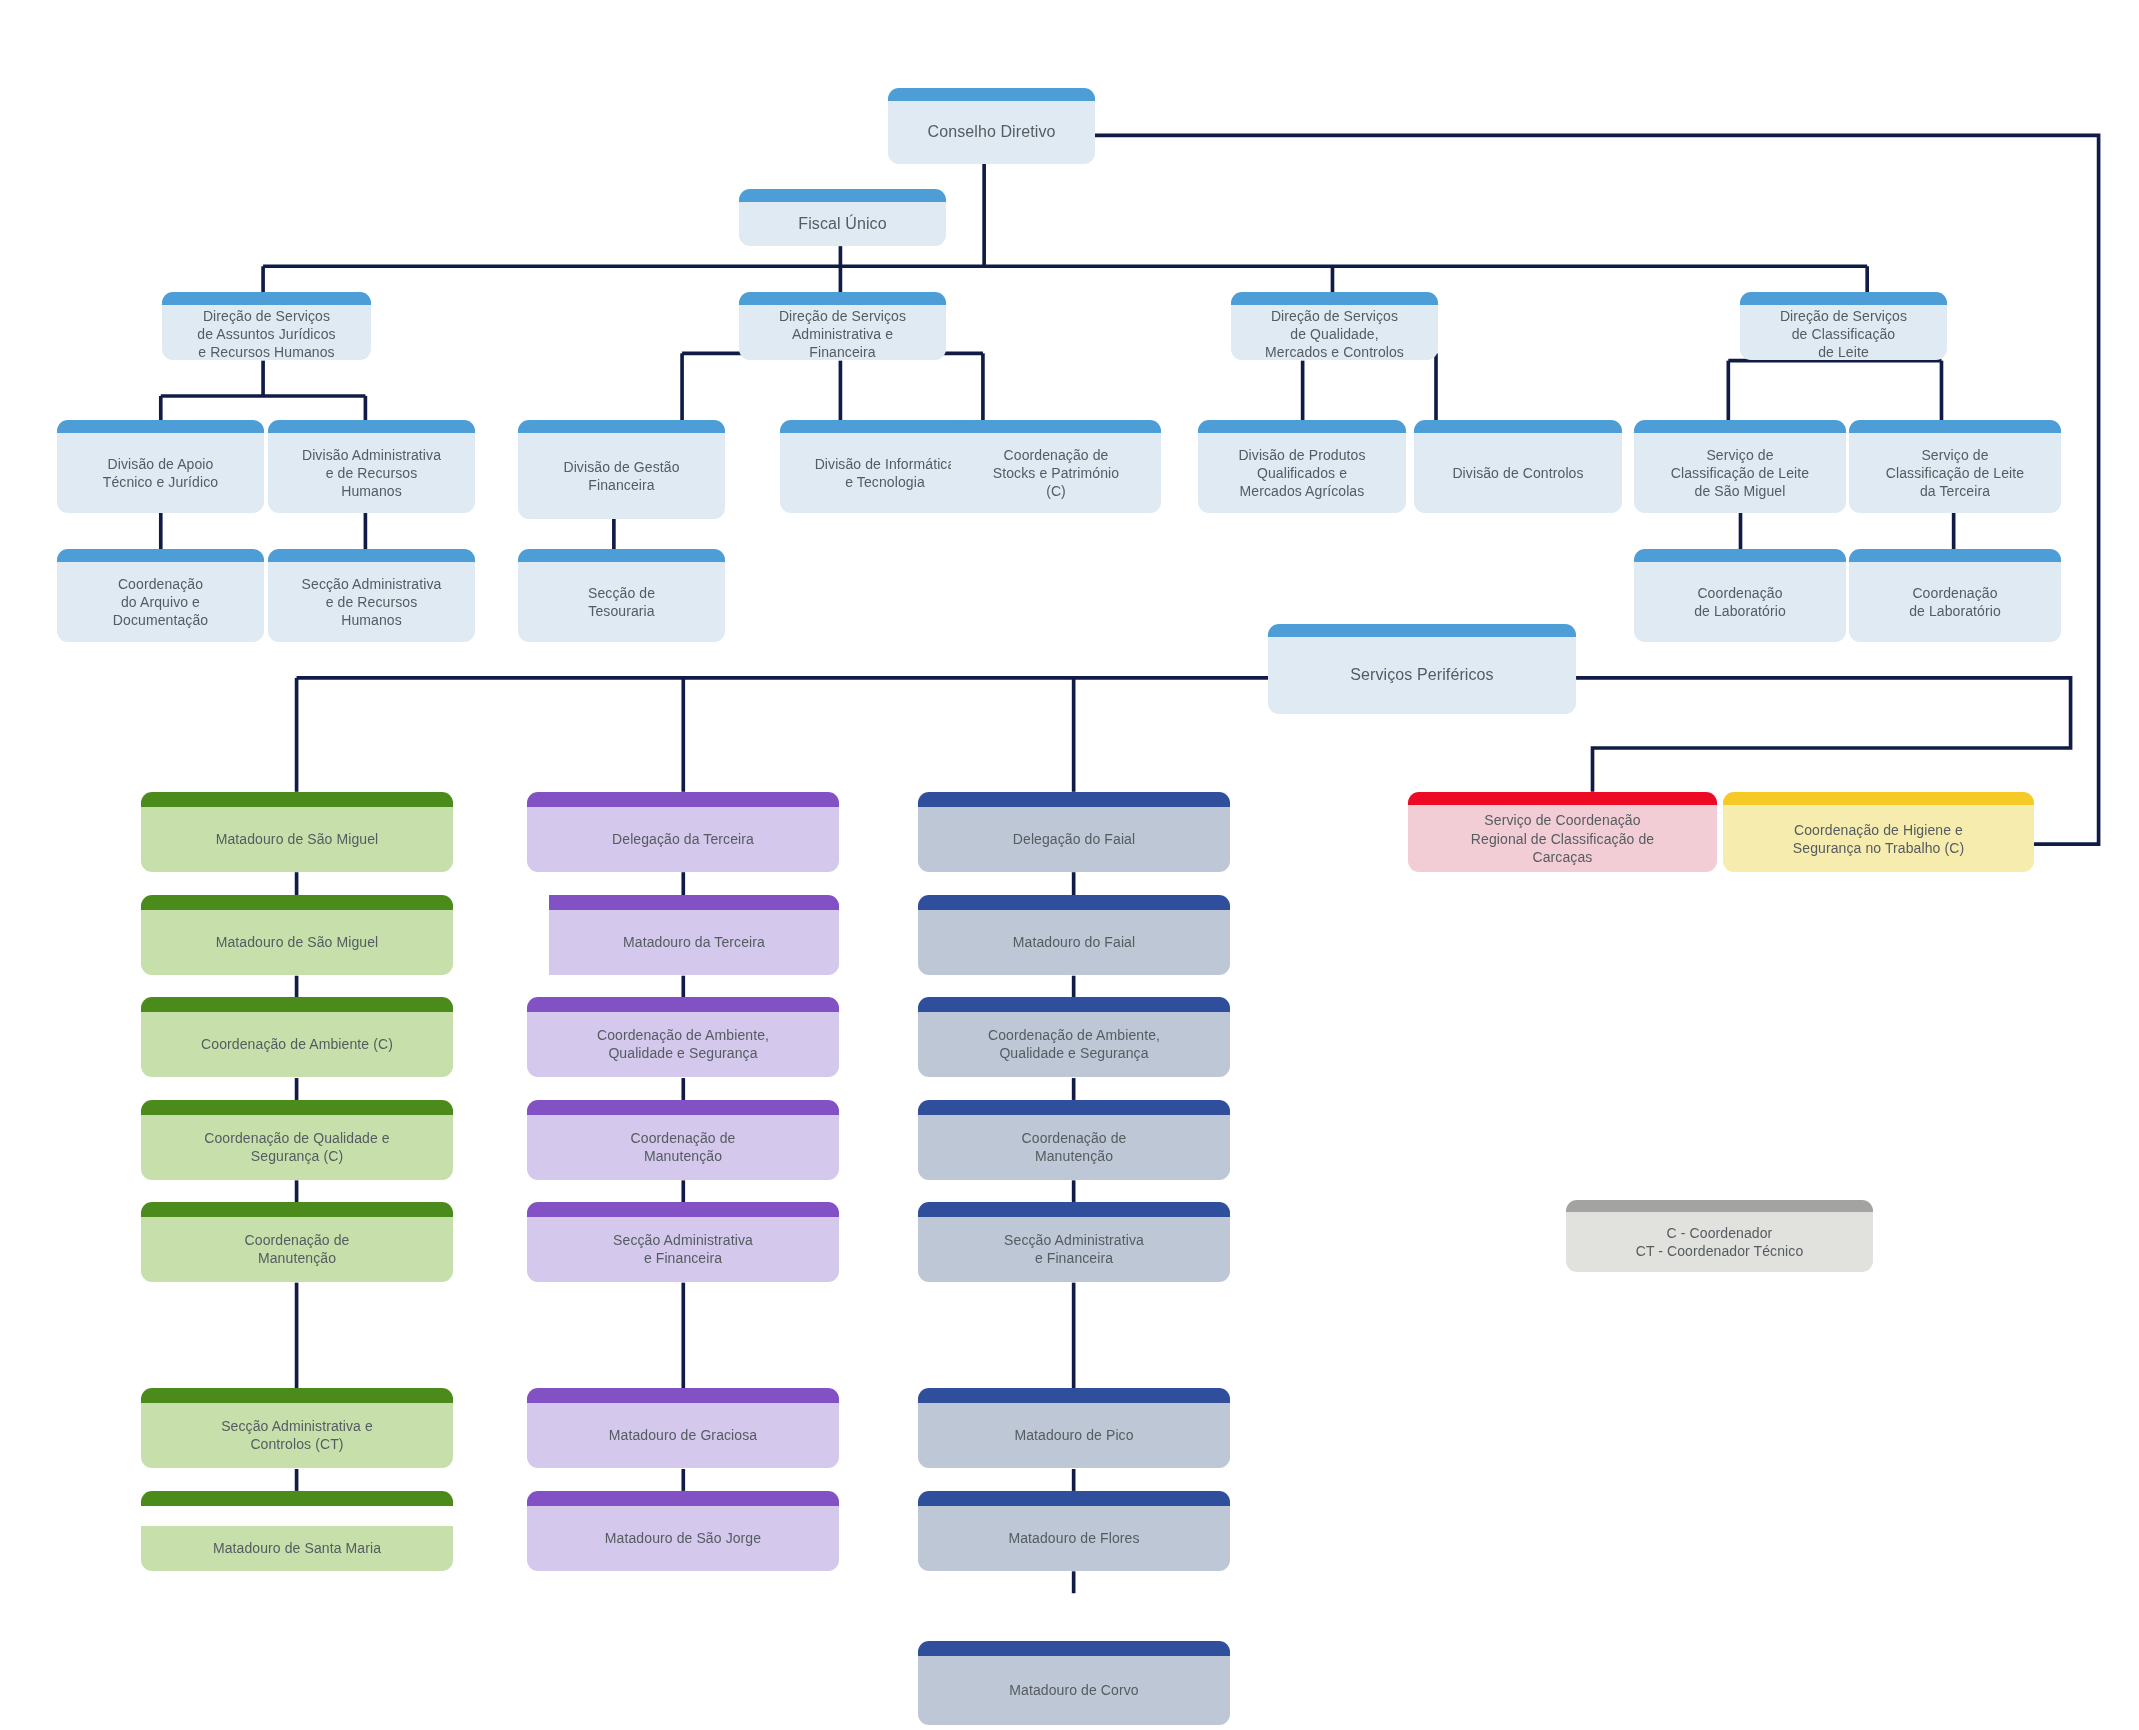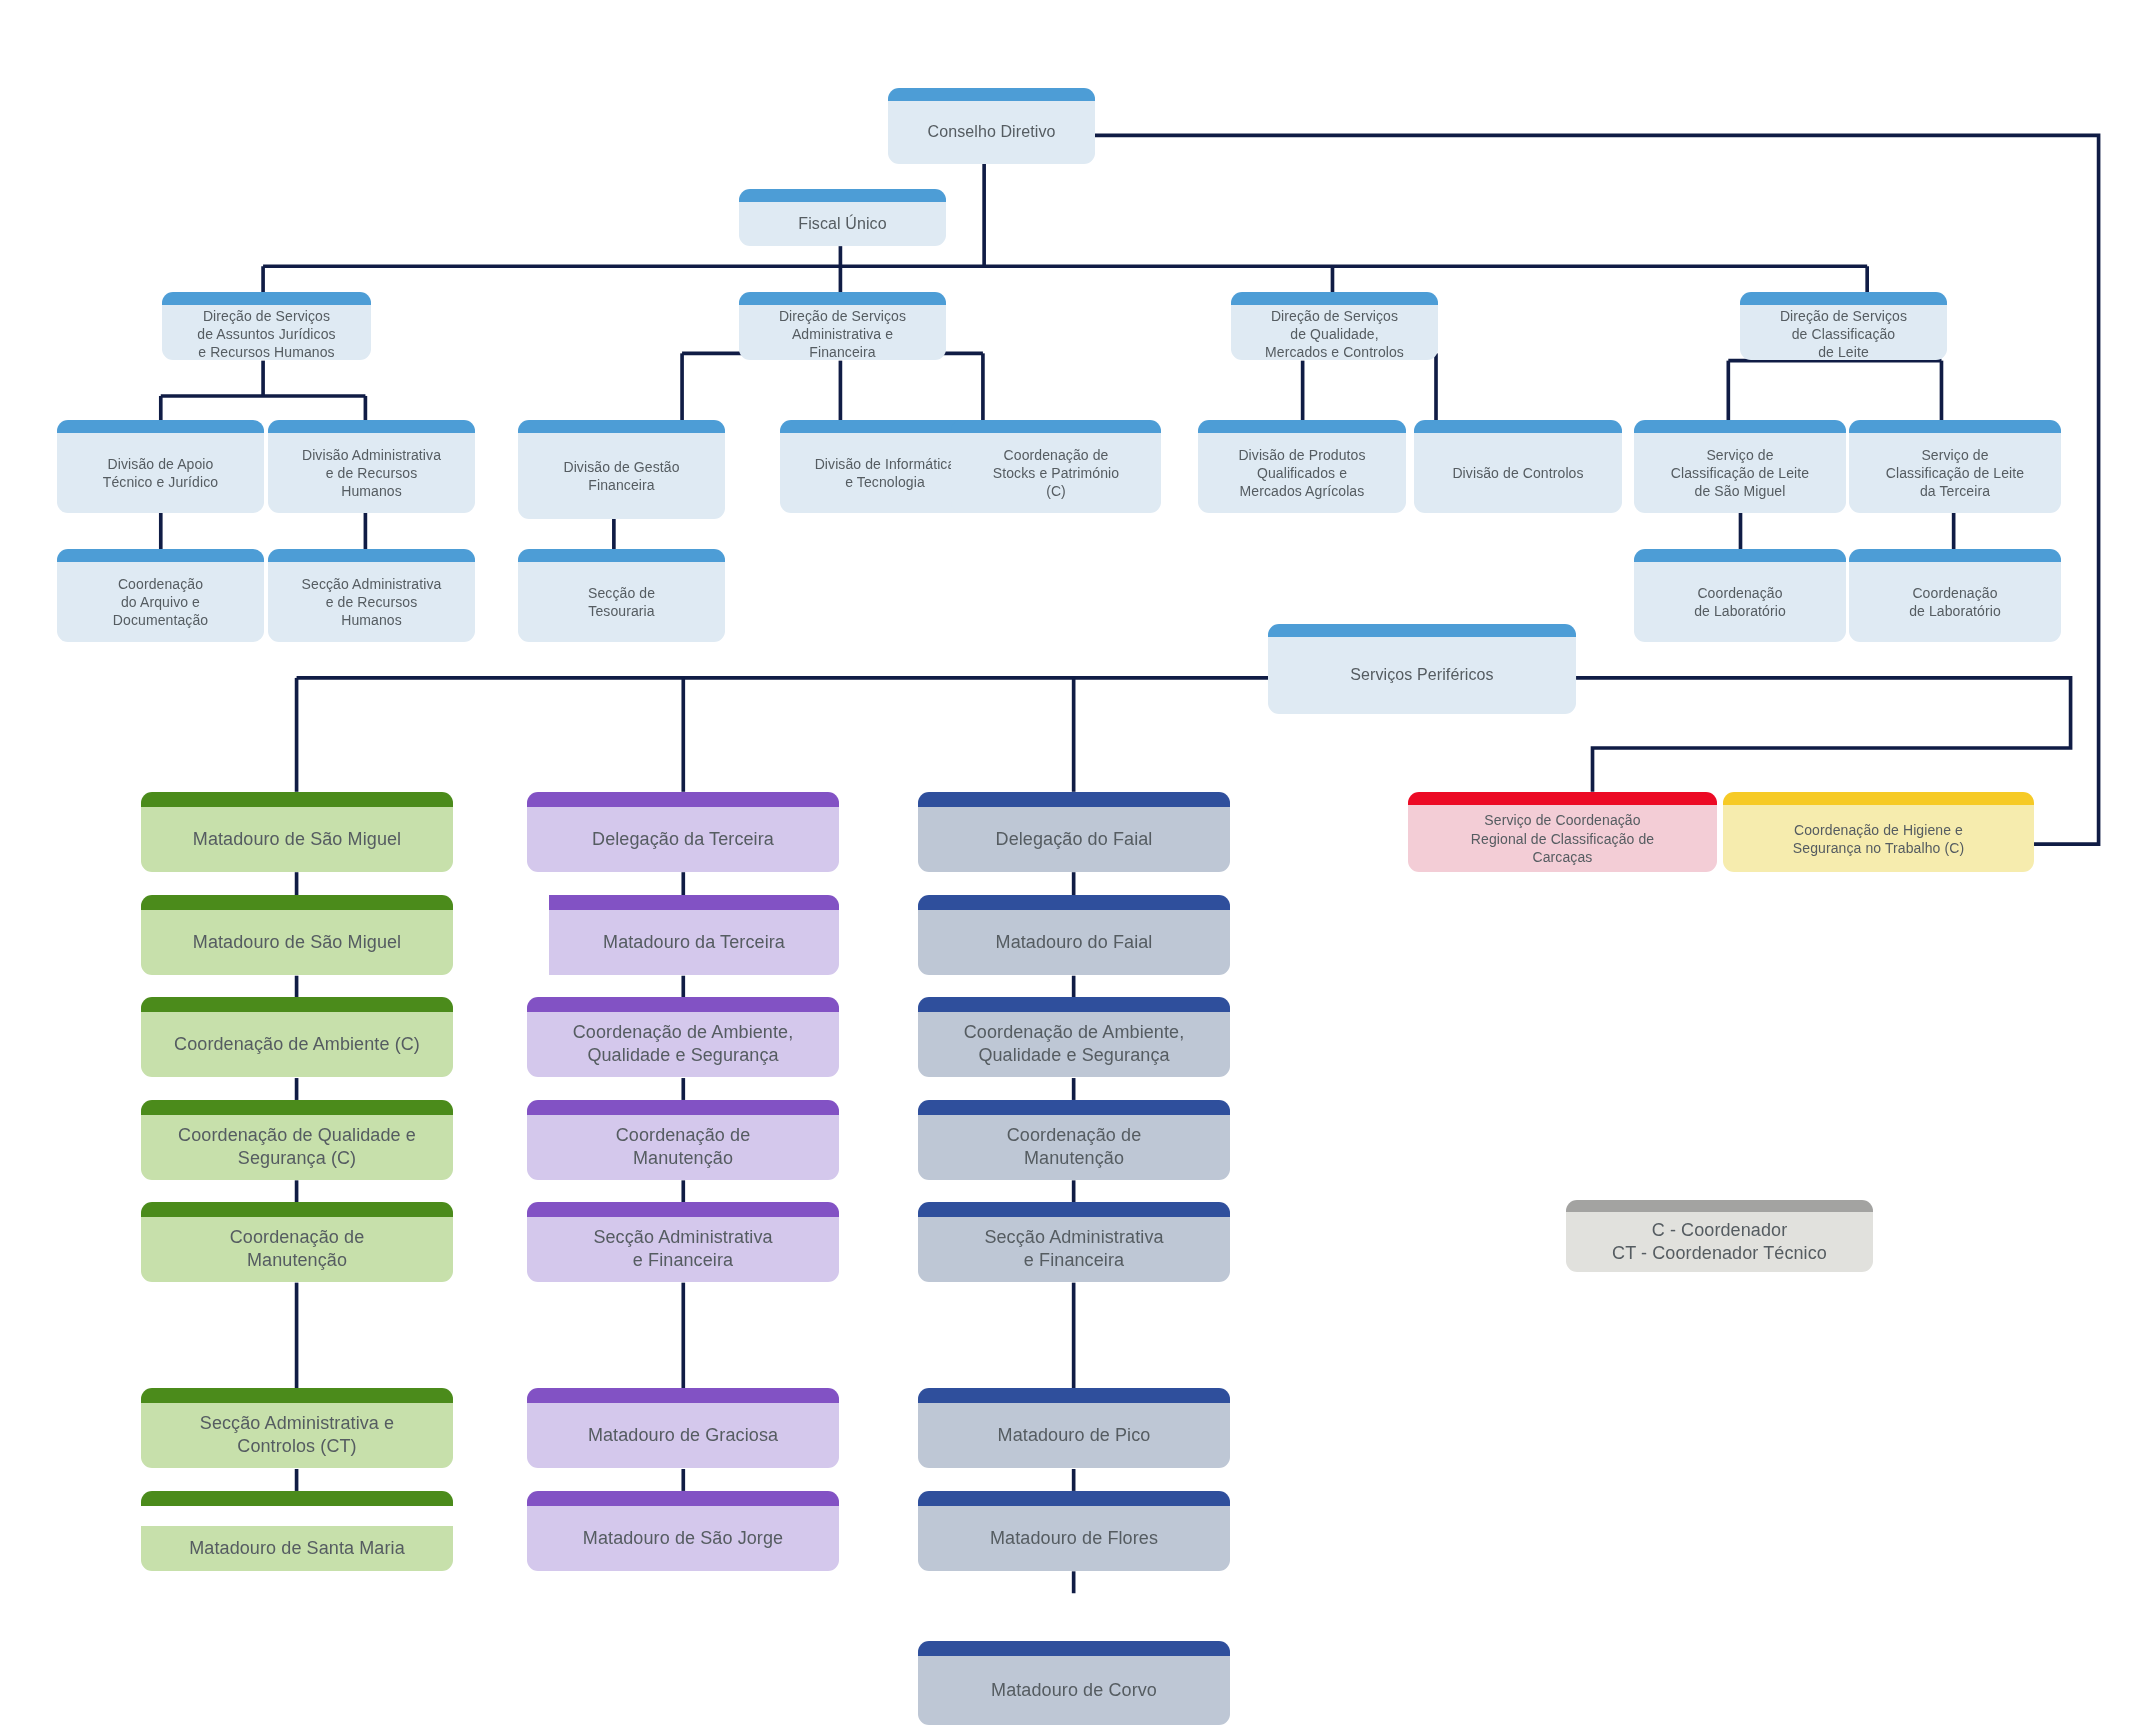--- a/index.html
+++ b/index.html
@@ -64,21 +64,21 @@
   .v-red   .body{background:#f3cdd6;}
 
   .v-yellow .cap{background:#f6ca26;}
   .v-yellow .body{background:#f6ecae;}
 
   .v-grey  .cap{background:#a3a3a1;}
   .v-grey  .body{background:#e1e1dd;}
 
   
   .fs-26{font-size:16px;}
-  .fs-24{font-size:18px;}
+  .fs-24{font-size:14px;}
   .fs-23{font-size:14px;}
 </style>
 </head>
 <body>
 
 <div id="stage">
 
   <svg id="wires" viewBox="0 0 3514 2842">
     <g stroke="#101c45" stroke-width="6" fill="none" stroke-linecap="butt">
 

